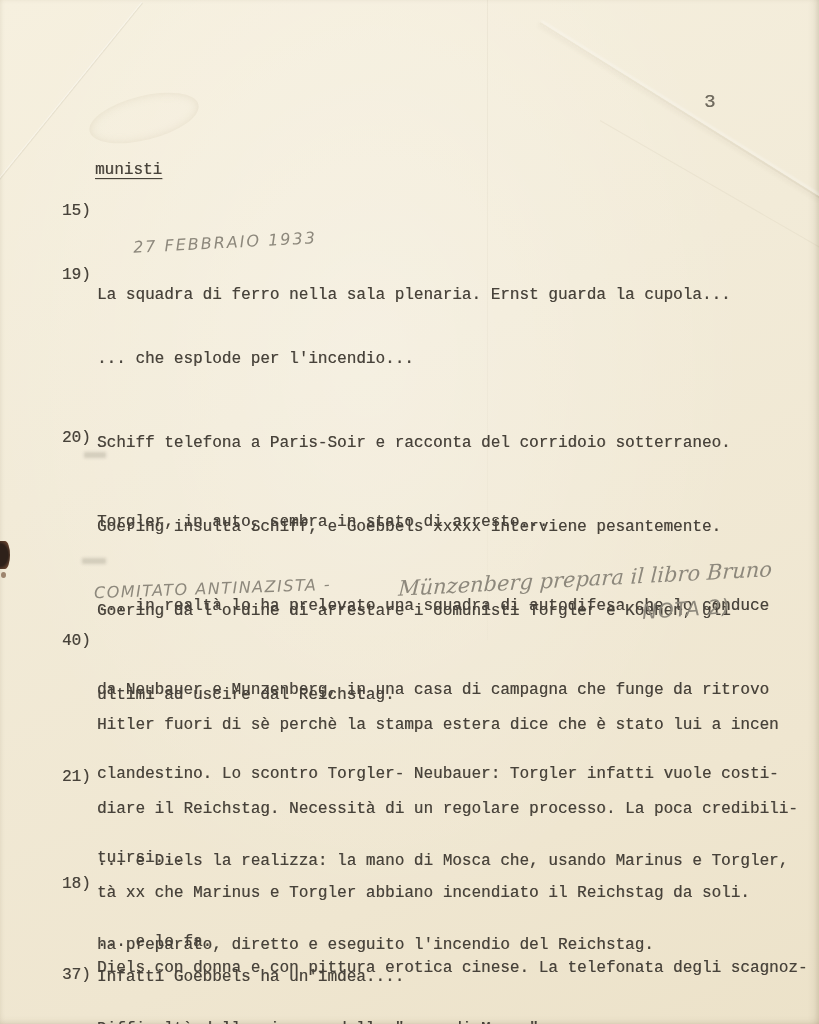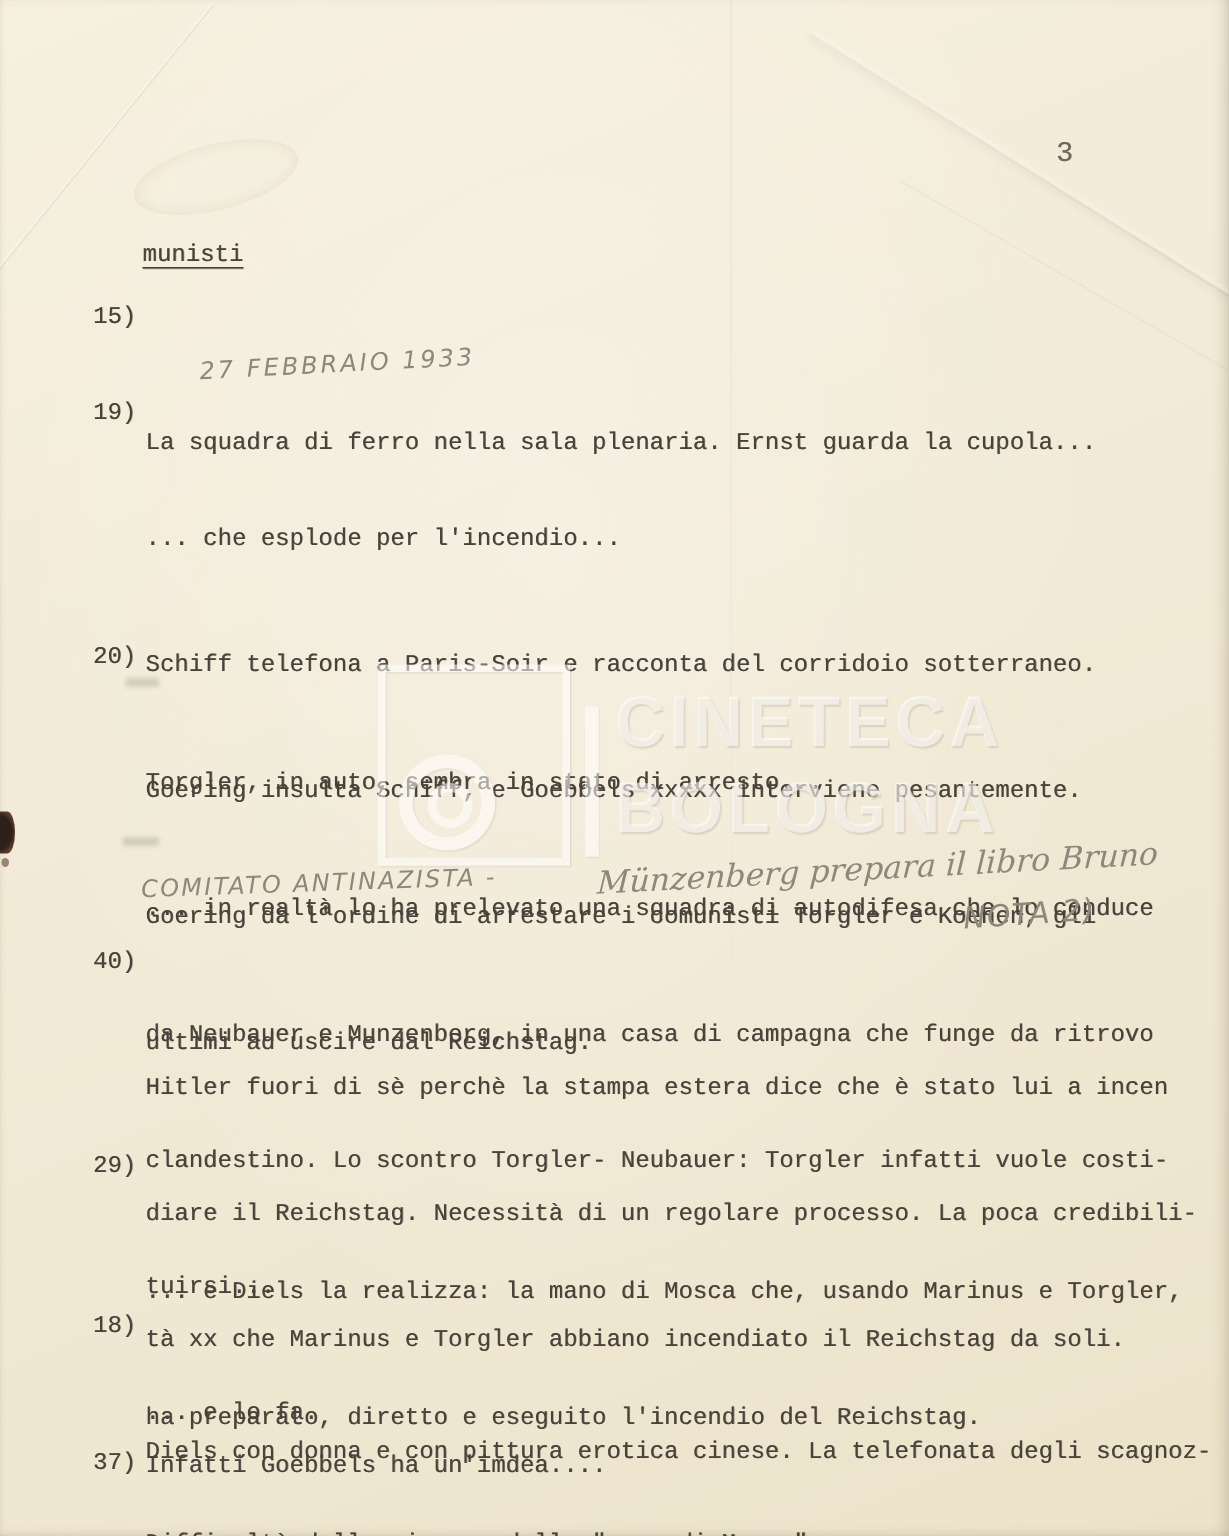--- a/index.html
+++ b/index.html
@@ -172,21 +172,21 @@
 
   <div class="typed item" style="top:627px">
     <span class="num">40)</span>
     <div class="tline">Hitler fuori di sè perchè la stampa estera dice che è stato lui a incen</div>
     <div class="tline">diare il Reichstag. Necessità di un regolare processo. La poca credibili-</div>
     <div class="tline">tà xx che Marinus e Torgler abbiano incendiato il Reichstag da soli.</div>
     <div class="tline">Infatti Goebbels ha un'imdea....</div>
   </div>
 
   <div class="typed item" style="top:763px">
-    <span class="num">29)</span>
+    <span class="num">21)</span>
     <div class="tline">... e Diels la realizza: la mano di Mosca che, usando Marinus e Torgler,</div>
     <div class="tline">ha preparato, diretto e eseguito l'incendio del Reichstag.</div>
     <div class="tline">Difficoltà della ricerca della "mano di Mosca".</div>
   </div>
 
   <div class="typed item" style="top:870px">
     <span class="num">18)</span>
     <div class="tline">Diels con donna e con pittura erotica cinese. La telefonata degli scagnoz-</div>
     
   </div>
@@ -194,24 +194,14 @@
   <div class="typed item" style="top:961px">
     <span class="num">37)</span>
     
   </div>
 
   <div class="hand hand-print date-note">27 FEBBRAIO 1933</div>
   <div class="hand hand-print comitato-note">COMITATO ANTINAZISTA -</div>
   <div class="hand cursive-note">Münzenberg prepara il libro Bruno</div>
   <div class="hand hand-print nota-ref">NOTA 2)</div>
 
-  <div class="watermark">
-    <div class="wm-square"></div>
-    <div class="wm-ring-outer"></div>
-    <div class="wm-ring-inner"></div>
-    <div class="wm-bar"></div>
-    <div class="wm-text">
-      <div>CINETECA</div>
-      <div>BOLOGNA</div>
-    </div>
-  </div>
 
 </div>
 
 </body></html>

